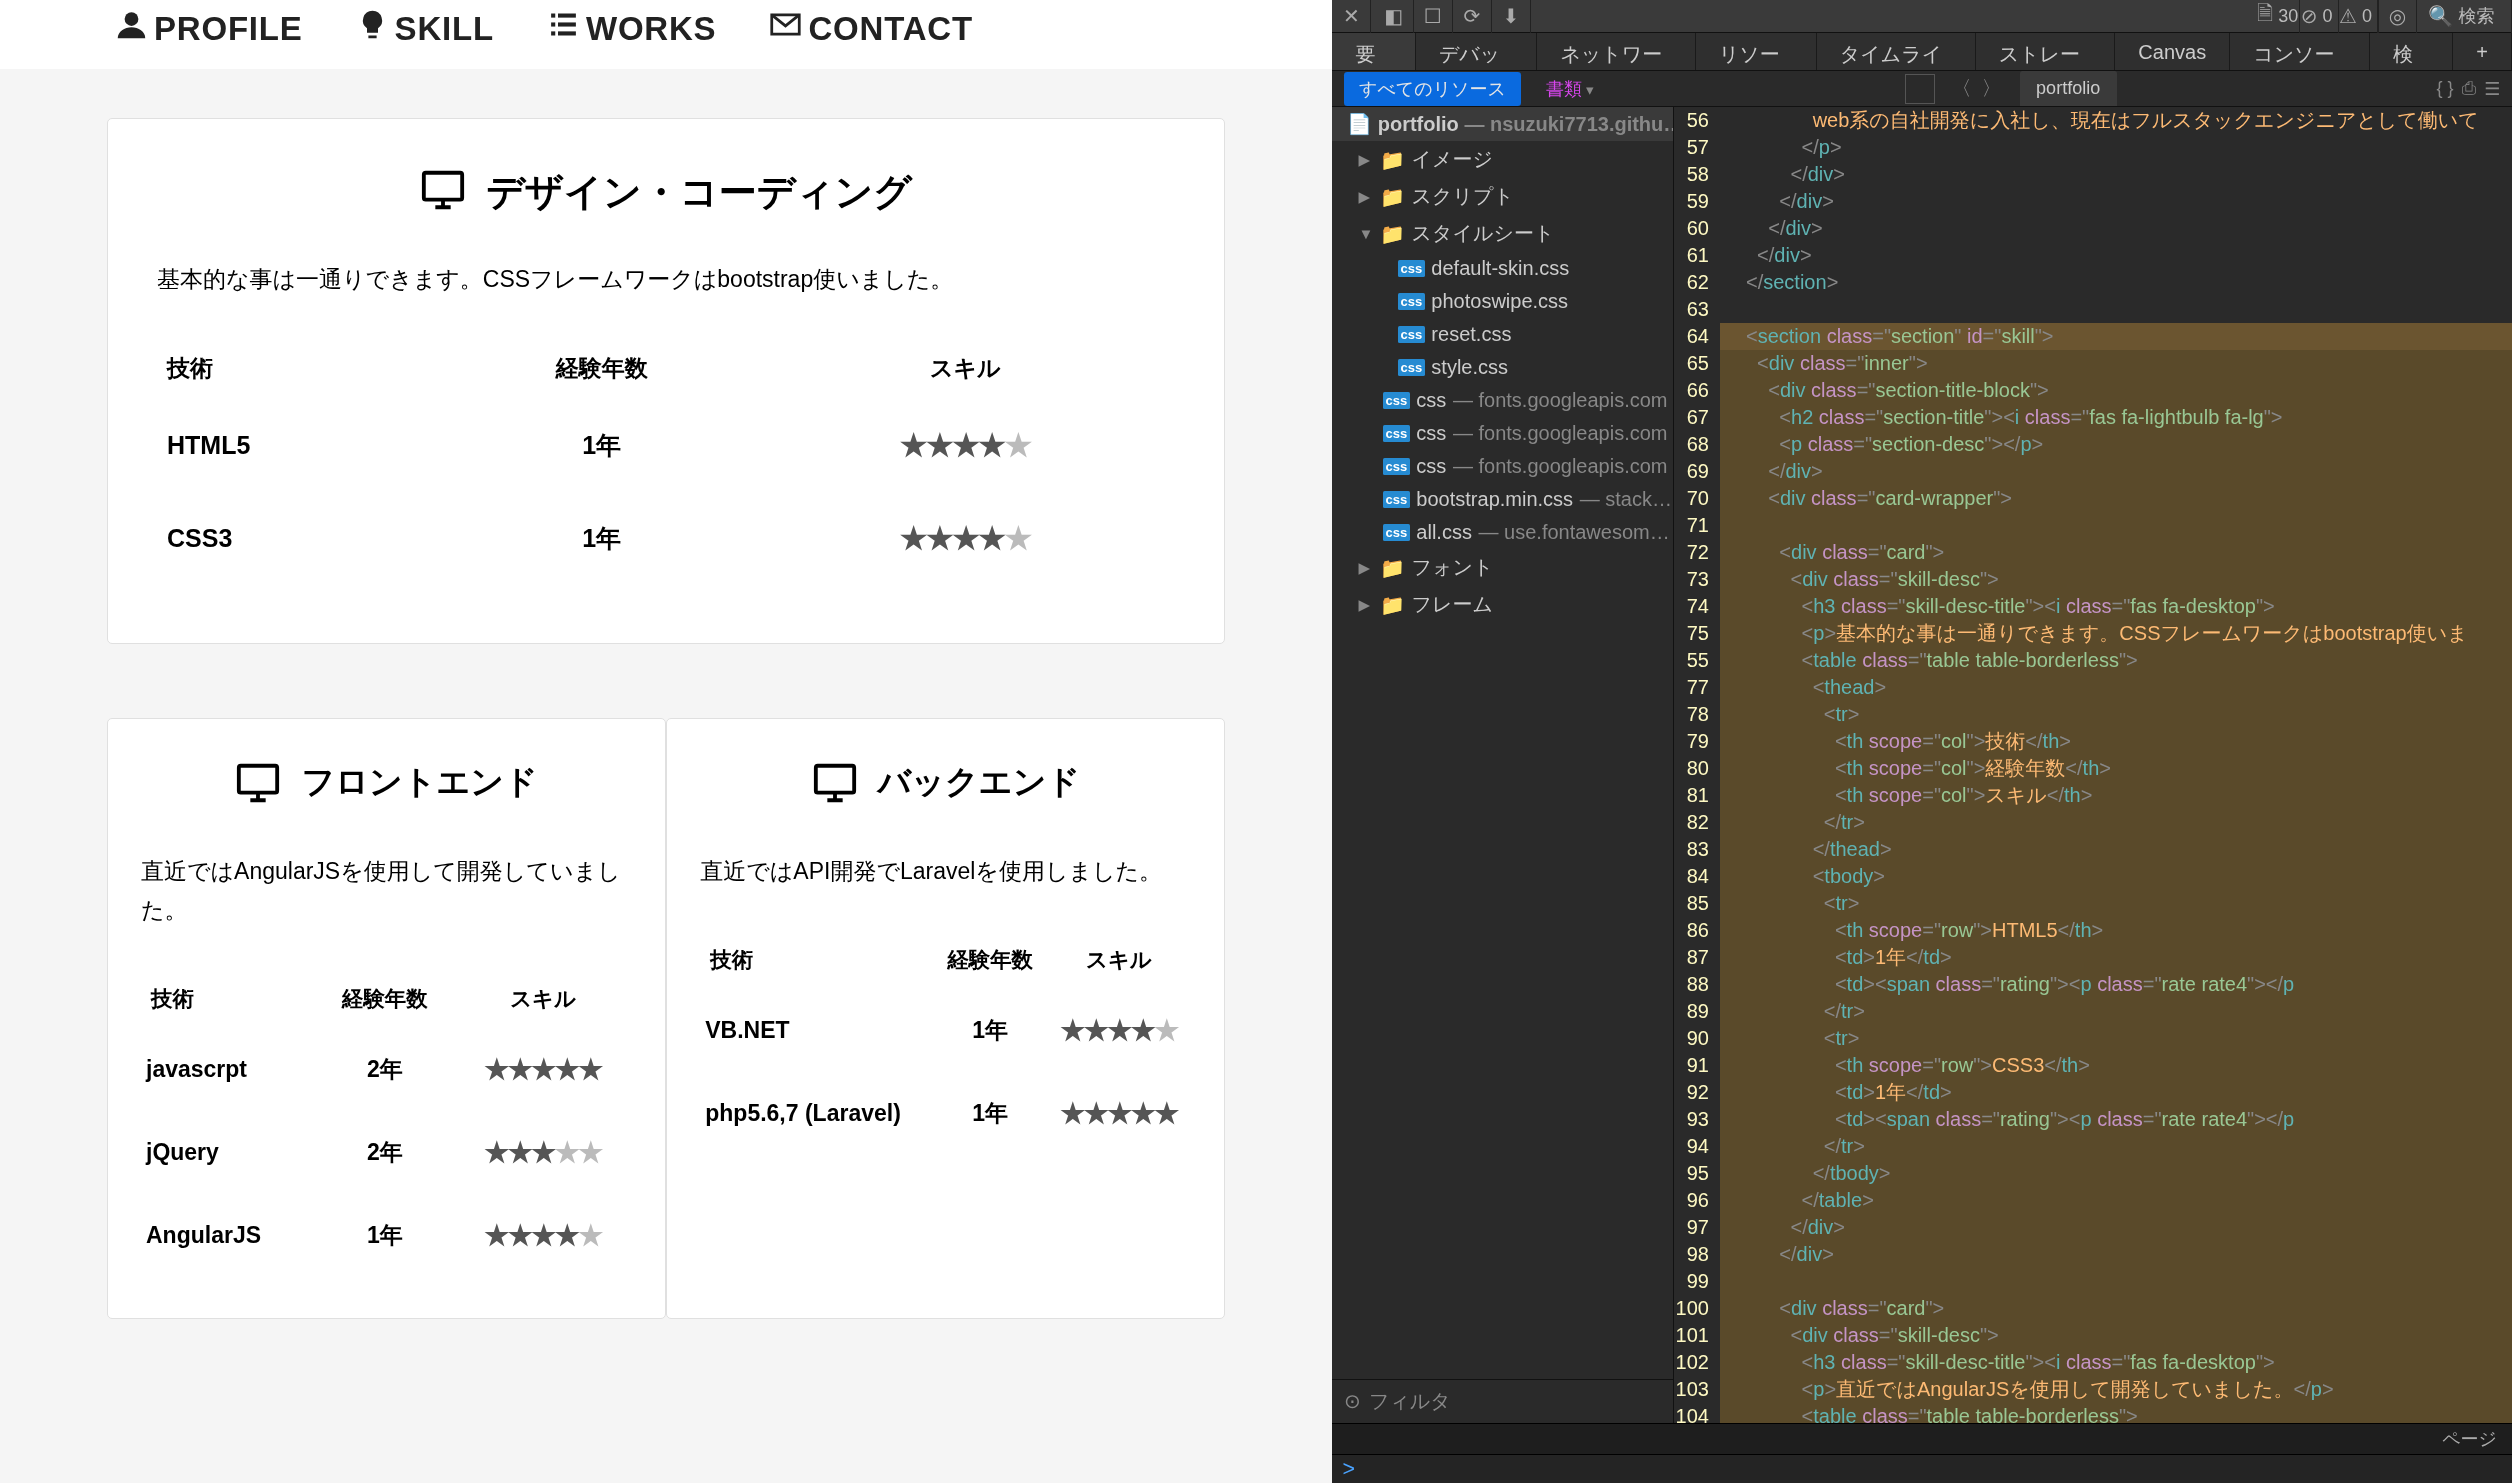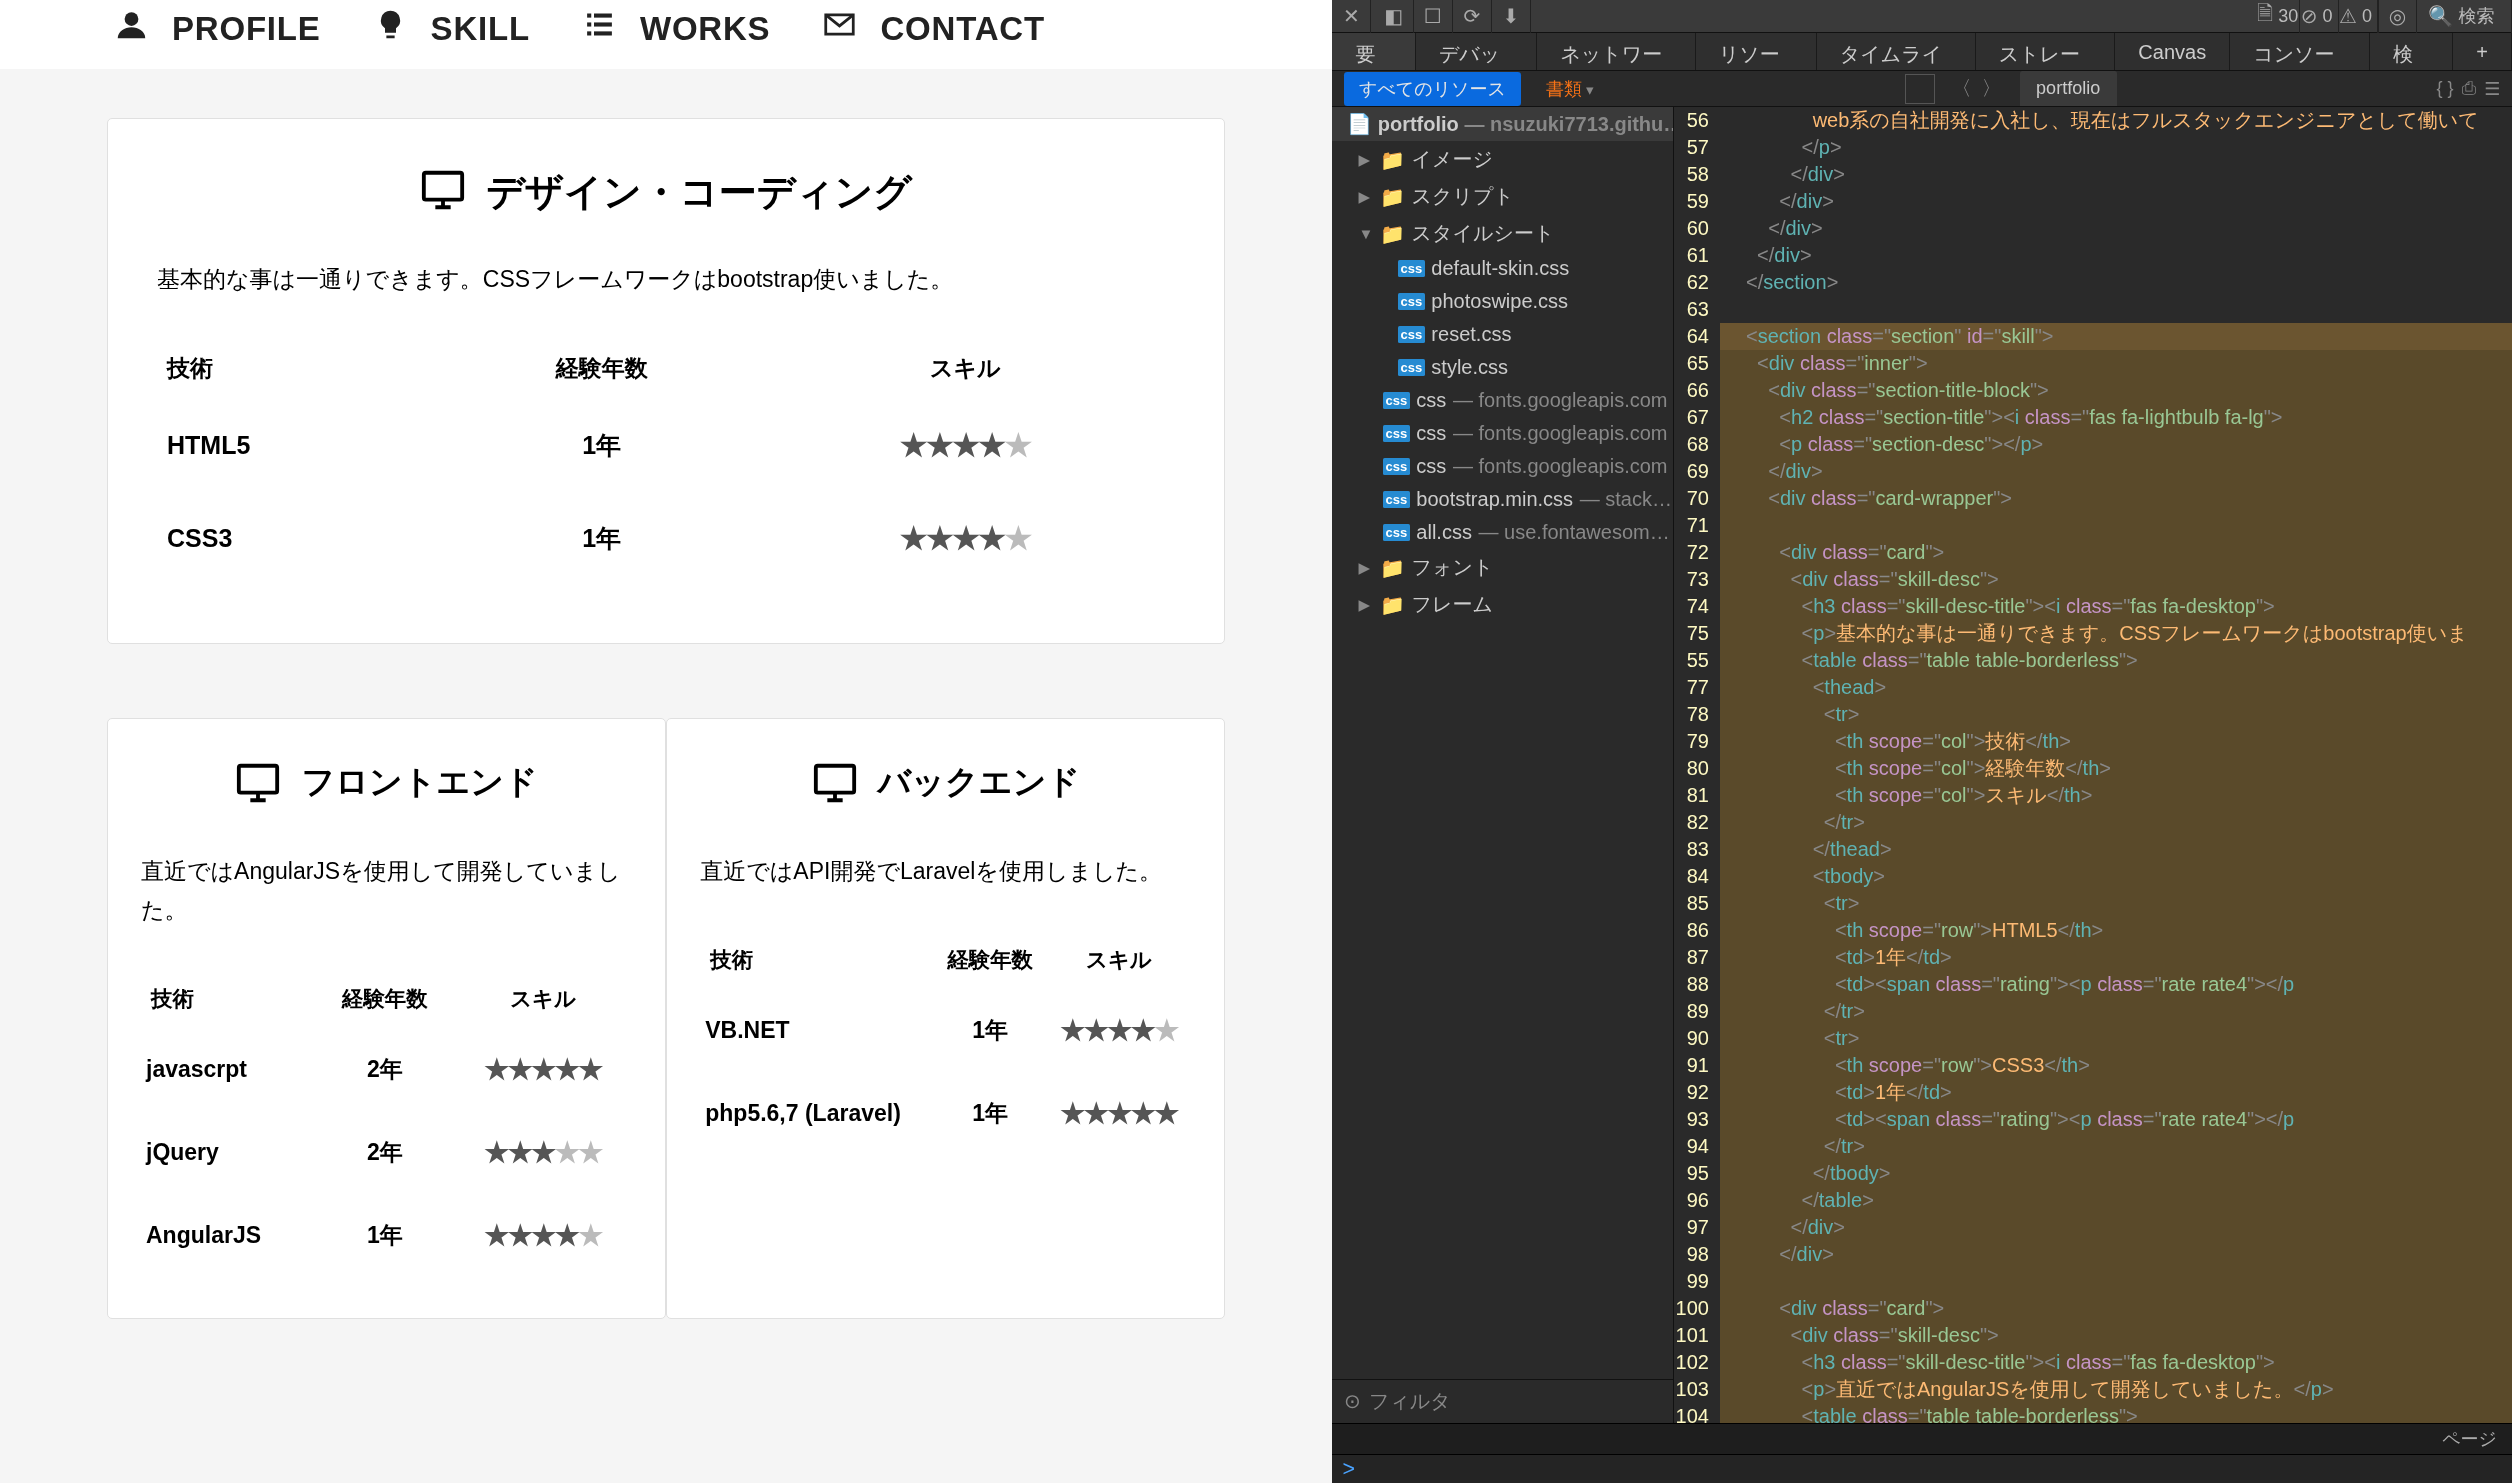--- a/index.html
+++ b/index.html
@@ -2,21 +2,21 @@
 <html style="font-size:13px"><head>
 <meta charset="utf-8">
 <style>
 *{margin:0;padding:0;box-sizing:border-box;font-family:-apple-system,BlinkMacSystemFont,"Hiragino Kaku Gothic ProN","メイリオ",sans-serif}
 body{display:flex;width:2512px;height:1484px;overflow:hidden}
 .left{width:1333px;background:#f5f5f5;overflow:hidden}
 .right{width:1180px;background:#2a2a2a;color:#ccc;display:flex;flex-direction:column;font-size:20px}
 
 
 .nav{display:flex;gap:53px;padding:8.2px 115px 20px;background:#fff}
-.nav-item{display:flex;align-items:center;gap:24px;font-size:33px;font-weight:700;color:#222;letter-spacing:0.8px}
+.nav-item{display:flex;align-items:center;gap:6px;font-size:33px;font-weight:700;color:#222;letter-spacing:0.8px}
 .nav-item svg{width:33px;height:33px}
 .cards{padding:49px 107px 0;display:flex;flex-direction:column;gap:74px}
 .card{background:#fff;border:0.8px solid #e0e0e0;border-radius:5px;padding:48px 49px 58px}
 .card-title{display:flex;align-items:flex-start;justify-content:center;gap:20px;font-size:38px;font-weight:700;margin-bottom:38px}
 .card-title svg{width:46px;height:46px}
 .card-desc{font-size:23px;font-weight:400;margin-bottom:39px;line-height:1.7}
 .tbl{width:100%;border-collapse:collapse}
 .tbl th{font-size:23px;font-weight:700;padding:15px 6.6px;text-align:center}
 .tbl td{font-size:25px;font-weight:700;padding:28px 6.6px;text-align:center;vertical-align:middle}
 .tbl td:first-child,.tbl th:first-child{text-align:left;padding-left:10px}
@@ -35,21 +35,21 @@
 .dt-toolbar .ico{width:39px;height:33px;display:flex;align-items:center;justify-content:center;color:#aaa;border-right:0.8px solid #222}
 .dt-toolbar .grp{display:flex;margin-left:3.3px}
 .dt-toolbar .sp{flex:1}
 .dt-toolbar .txt{font-size:18px;color:#bbb;padding:0 5px}
 .dt-tabs{display:flex;background:#2f2f2f;border-bottom:0.8px solid #111;height:38px}
 .dt-tab{padding:8.2px 23px;font-size:20px;color:#ccc;border-right:0.8px solid #1a1a1a;cursor:pointer}
 .dt-tab.active{background:#3a3a3a}
 .dt-tab.add{flex:0 0 38px;text-align:center}
 .dt-subbar{display:flex;align-items:center;height:36px;background:#2a2a2a;border-bottom:0.8px solid #111}
 .pill{background:#0a6adf;color:#e5e5e5;font-size:18px;padding:5px 15px;border-radius:3.3px;margin-left:11.5px}
-.crumb{font-size:18px;color:#f97316;margin-left:25px}
+.crumb{font-size:18px;color:#d946ef;margin-left:25px}
 .crumb::after{content:" ▾";font-size:15px;color:#888}
 .dt-subbar .sp{flex:1}
 .sq{width:30px;height:30px;border:0.8px solid #555;margin:0 3.3px}
 .nav-arrows{display:flex;gap:10px;color:#888;margin:0 13px}
 .file-tab{background:#3a3a3a;padding:6.6px 16.5px;font-size:18px;border-radius:2.5px 2.5px 0 0;margin-left:5px}
 .mini-ico{display:flex;gap:8.2px;margin:0 11.5px;color:#888;font-size:18px}
 .dt-body{display:flex;flex:1;overflow:hidden}
 .tree{width:342px;background:#2a2a2a;border-right:0.8px solid #111;overflow:hidden;font-size:20px;display:flex;flex-direction:column}
 .tree-row{display:flex;align-items:center;padding:5px 8.2px;gap:6.6px;white-space:nowrap;color:#ccc}
 .tree-row.hd{background:#3a3a3a}

